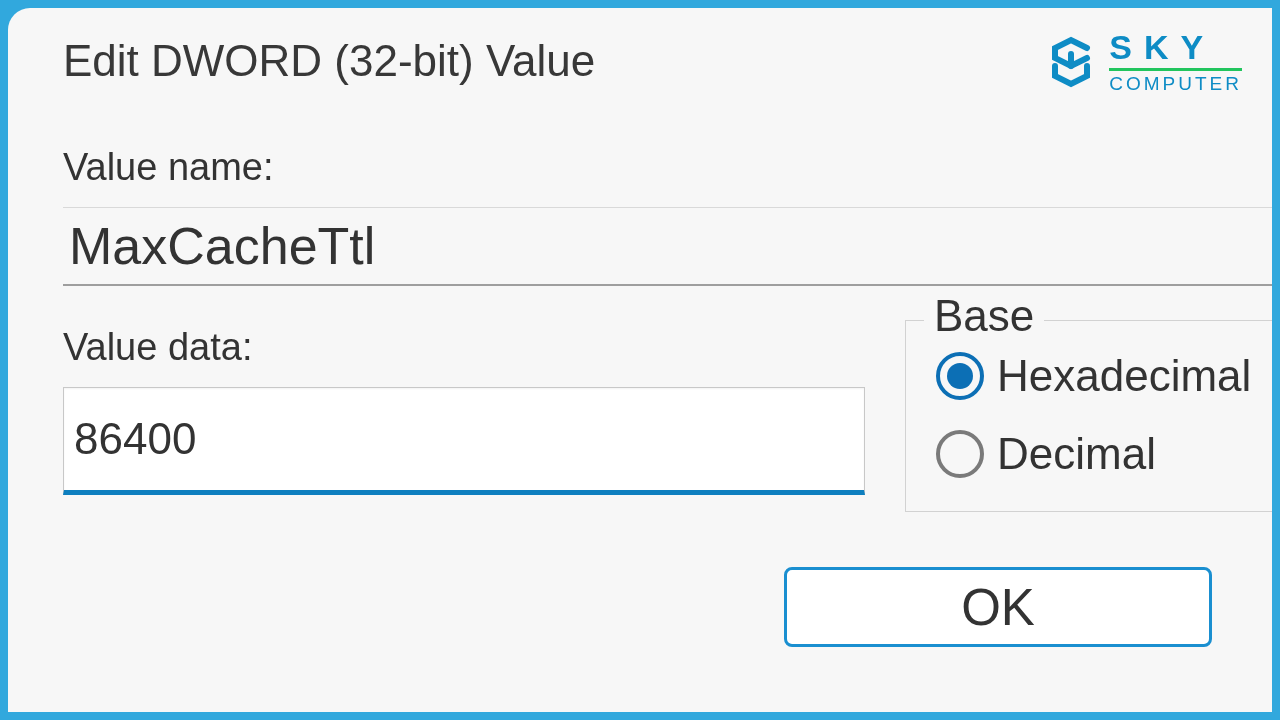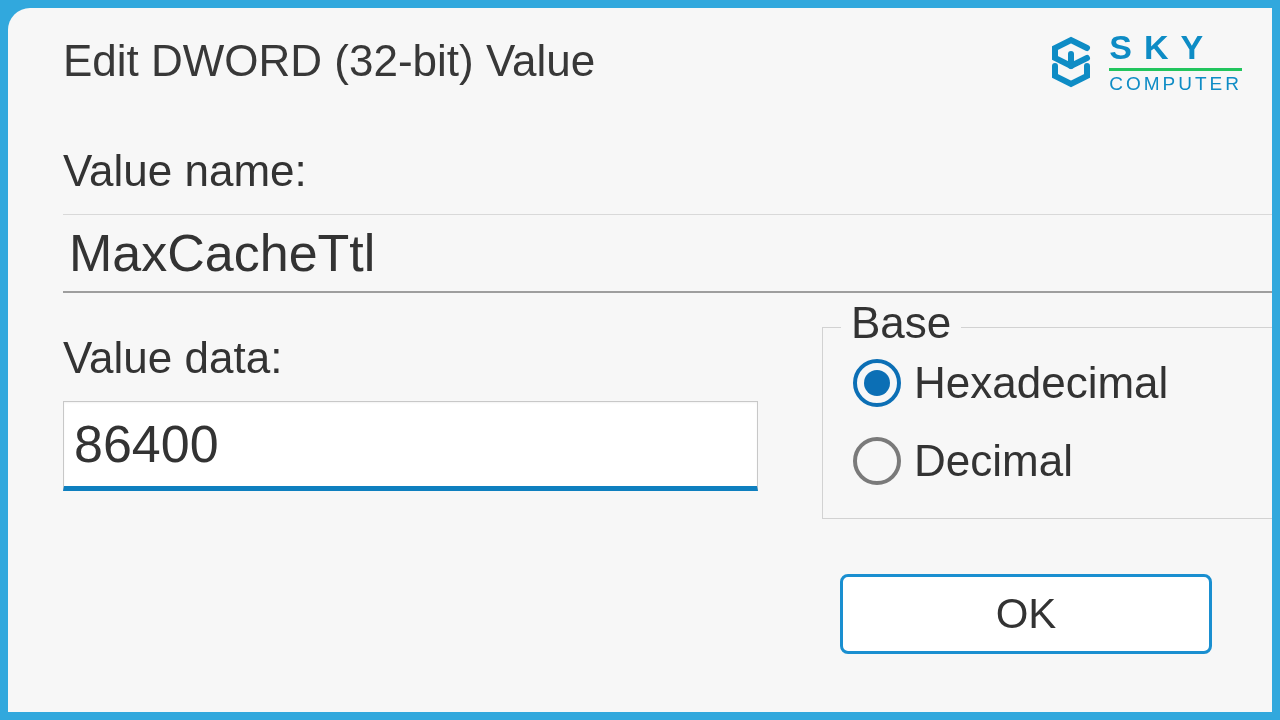--- a/index.html
+++ b/index.html
@@ -36,21 +36,21 @@
     .logo-text .bottom { font-size: 19px; font-weight: 400; letter-spacing: 3px; line-height:1; }
     .dialog-title {
       font-size: 44px;
       color: #383838;
       font-weight: 400;
       margin-top: 8px;
       margin-bottom: 60px;
     }
     .section { margin-bottom: 40px; }
     .label {
-      font-size: 44px;
+      font-size: 38px;
       color: #333;
       margin-bottom: 18px;
     }
     .name-input {
       width: 100%;
       font-size: 52px;
       color: #333;
       background: transparent;
       border: none;
       border-top: 1px solid #d9d9d9;
@@ -58,27 +58,27 @@
       padding: 8px 6px;
       outline: none;
     }
     .lower {
       display: flex;
       gap: 40px;
       align-items: flex-start;
     }
     .value-col { flex: 0 0 700px; }
     .value-input {
-      width: 695px;
-      font-size: 52px;
+      width: 802px;
+      font-size: 44px;
       color: #333;
       background: #ffffff;
       border: 1px solid #c8c8c8;
       border-bottom: 5px solid #0e7fbf;
-      padding: 12px 10px;
+      padding: 26px 10px;
       outline: none;
       box-shadow: inset 0 1px 2px rgba(0,0,0,.05);
     }
     .base-col {
       margin-left: auto;
       margin-top: -6px;
     }
     .fieldset {
       border: 1px solid #d2d2d2;
       border-right: none;
@@ -116,25 +116,25 @@
       background: #0c6fb5;
     }
     .radio-label { font-size: 44px; color: #333; }
     .ok-row {
       display: flex;
       justify-content: flex-end;
       padding-right: 60px;
       margin-top: 55px;
     }
     .ok-btn {
-      width: 372px; height: 80px;
+      width: 428px; height: 80px;
       background: #ffffff;
       border: 3px solid #1a8fd0;
       border-radius: 8px;
-      font-size: 42px;
+      font-size: 51px;
       color: #333;
       cursor: pointer;
     }
   </style>
 </head>
 <body>
 
 <div class="window">
 
   <div class="logo">

